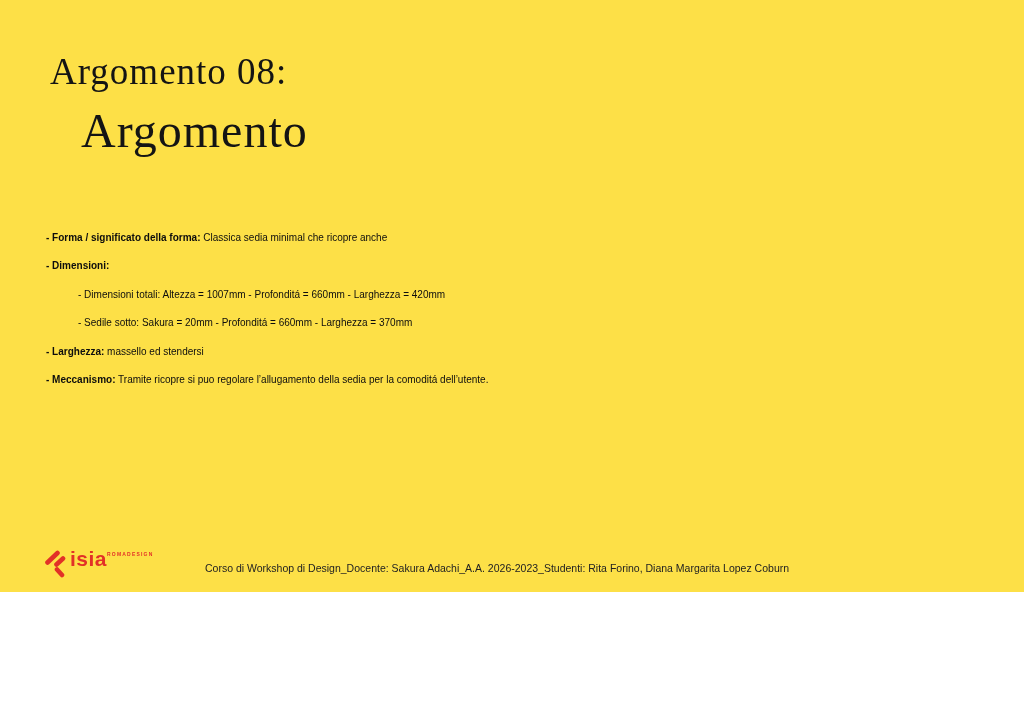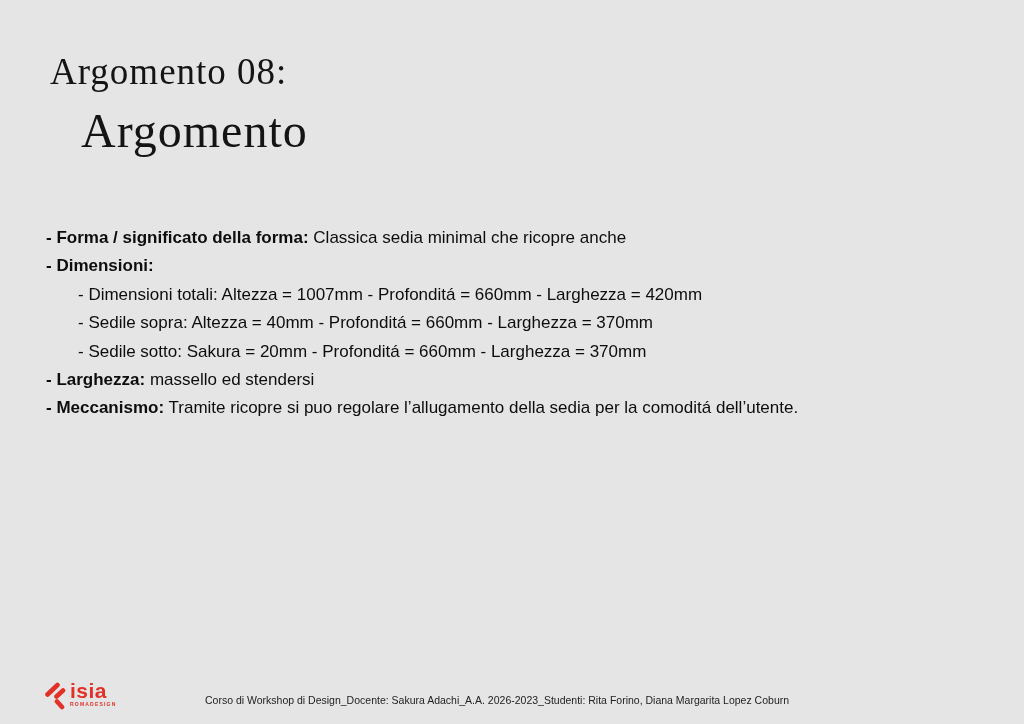--- a/index.html
+++ b/index.html
@@ -3,22 +3,22 @@
 <meta charset="utf-8">
 <style>
   html, body {
     margin: 0;
     padding: 0;
     background: #ffffff;
   }
   .slide {
     position: relative;
     width: 1024px;
-    height: 724px;
-    background: #e5e5e5;
+    height: 592px;
+    background: #fde047;
     overflow: hidden;
     font-family: "Liberation Sans", sans-serif;
     color: #111111;
   }
   .pretitle {
     position: absolute;
     left: 50px;
     top: 50px;
     margin: 0;
     font-family: "Liberation Serif", "DejaVu Serif", serif;
@@ -38,21 +38,21 @@
     font-size: 48px;
     letter-spacing: 1px;
     color: #141414;
     white-space: nowrap;
   }
   .body-text {
     position: absolute;
     left: 46px;
     top: 224px;
     width: 905px;
-    font-size: 17px;
+    font-size: 10px;
     line-height: 28.4px;
     color: #0d0d0d;
   }
   .body-text p {
     margin: 0;
   }
   .body-text p.indent {
     padding-left: 32px;
   }
   .body-text b {
@@ -72,21 +72,21 @@
     display: flex;
     align-items: flex-start;
   }
   .logo-mark {
     width: 22px;
     height: 28px;
     margin-right: 4px;
   }
   .logo-textcol {
     display: flex;
-    flex-direction: column;
+    flex-direction: row;
     line-height: 1;
   }
   .logo-word {
     font-weight: 700;
     font-size: 21px;
     letter-spacing: 0.5px;
     line-height: 18px;
     font-family: "Liberation Sans", sans-serif;
   }
   .logo-sub {
@@ -110,21 +110,20 @@
 
 <div class="slide">
 
   <h1 class="pretitle">Argomento 08:</h1>
   <h2 class="maintitle">Argomento</h2>
 
   <div class="body-text">
       <p><b>- Forma / significato della forma:</b><span> Classica sedia minimal che ricopre anche</span></p>
       <p><b>- Dimensioni:</b><span></span></p>
       <p class="indent"><b></b><span>- Dimensioni totali: Altezza = 1007mm - Profonditá = 660mm - Larghezza = 420mm</span></p>
-      <p class="indent"><b></b><span>- Sedile sopra: Altezza = 40mm - Profonditá = 660mm - Larghezza = 370mm</span></p>
       <p class="indent"><b></b><span>- Sedile sotto: Sakura = 20mm - Profonditá = 660mm - Larghezza = 370mm</span></p>
       <p><b>- Larghezza:</b><span> massello ed stendersi</span></p>
       <p><b>- Meccanismo:</b><span> Tramite ricopre si puo regolare l’allugamento della sedia per la comoditá dell’utente.</span></p>
     </div>
 
   <div class="slide-footer">
     <div class="logo">
       <svg class="logo-mark" viewBox="0 0 22 28" xmlns="http://www.w3.org/2000/svg">
         <g stroke-width="4.6" fill="none" stroke-linecap="round" class="logo-stroke" stroke="#e23127">
           <path d="M13.5 3 L3.5 12.5"></path>

